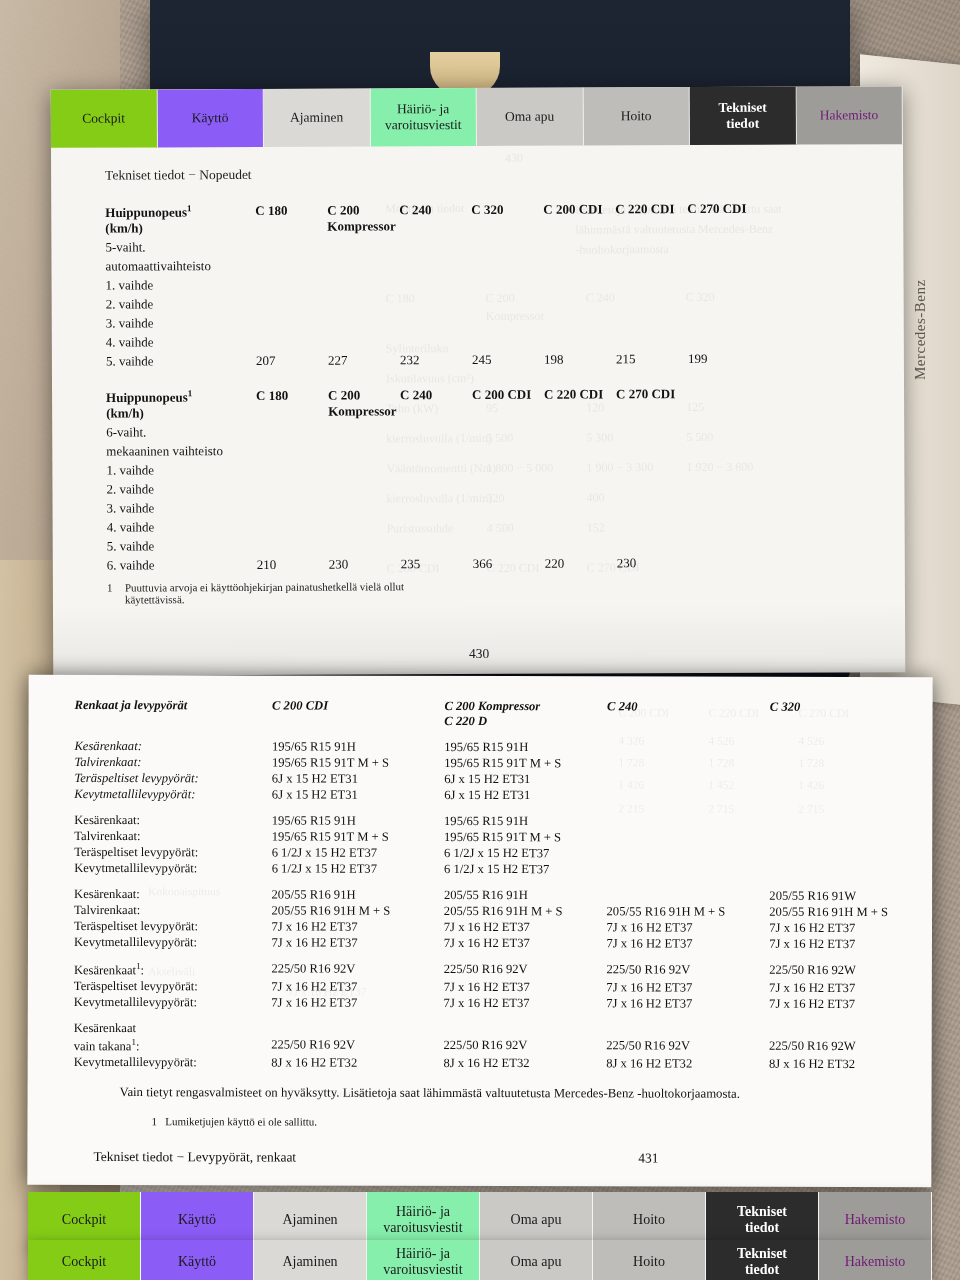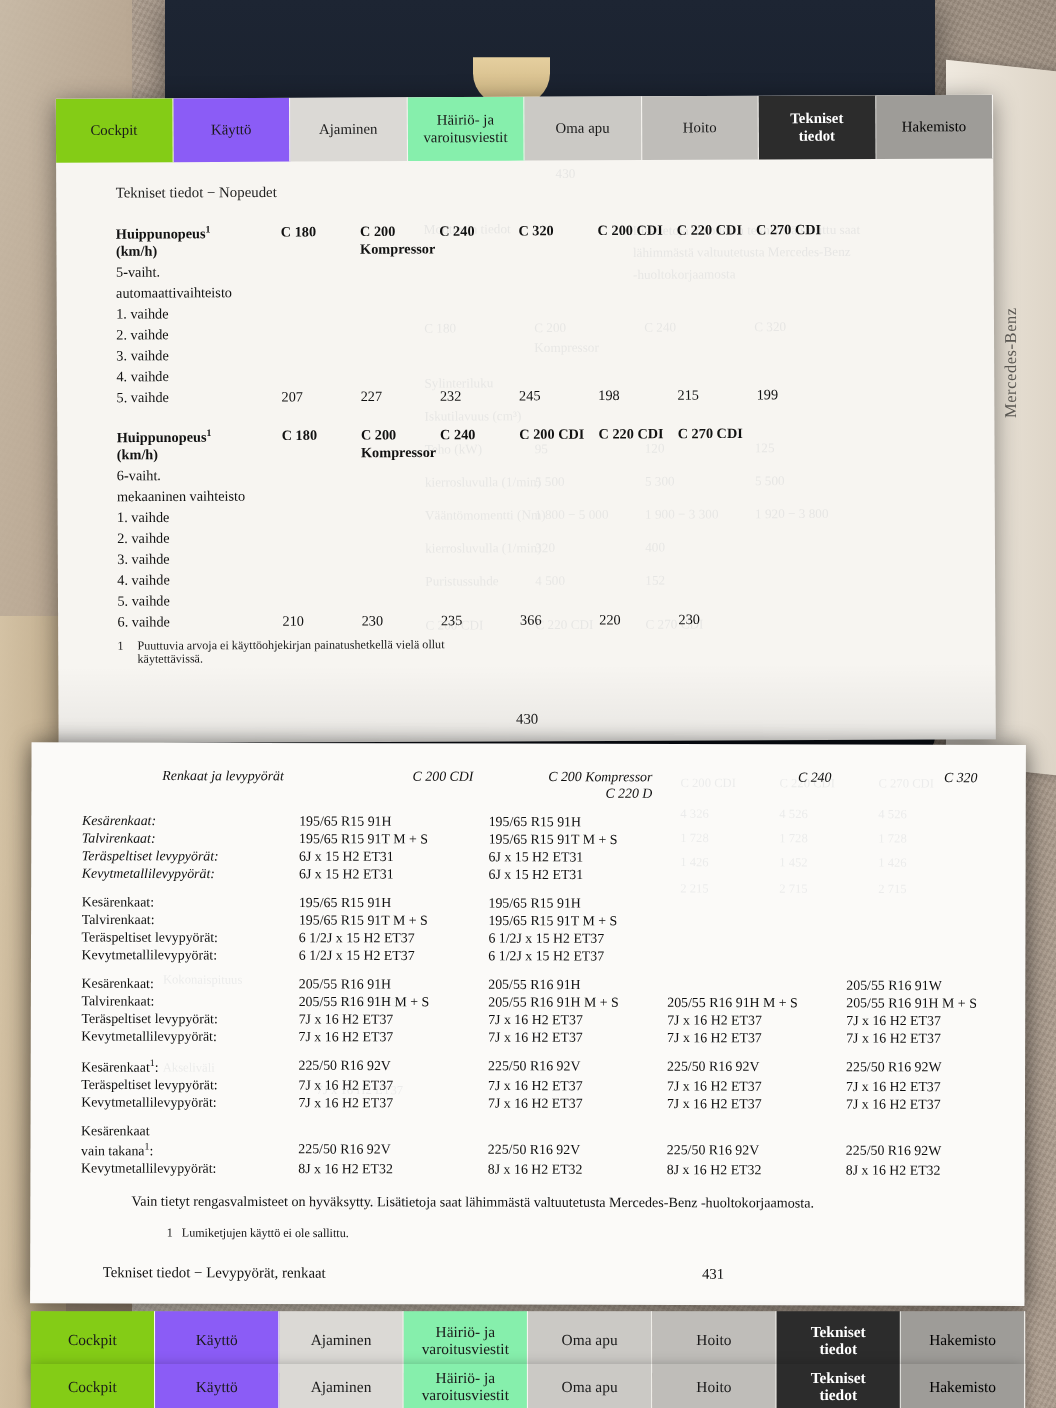--- a/index.html
+++ b/index.html
@@ -85,21 +85,21 @@
     background:#e7e5e1;border-right:1px solid #f7f5f1;
     padding:0 2px;
   }
   .tab.t1{background:#84cc16}
   .tab.t2{background:#8b5cf6}
   .tab.t3{background:#dbd9d5}
   .tab.t4{background:#86efac}
   .tab.t5{background:#cbc9c5}
   .tab.t6{background:#bfbdb9}
   .tab.active{background:#2c2c2c;color:#fff;font-weight:bold;}
-  .tab.t8{background:#9e9c98;color:#000000}
+  .tab.t8{background:#9e9c98;color:#701a75}
   .page-inner{position:relative;padding:20px 26px 0 26px;}
   .crumb{font-size:13.5px;color:#222;margin-left:28px;margin-bottom:18px;}
   .pageno{
     position:absolute;left:0;right:0;bottom:12px;text-align:center;
     font-size:13.5px;color:#222;
   }
   
   .ghost{
     position:absolute;left:0;top:0;width:100%;height:100%;
     pointer-events:none;opacity:.09;color:#4b5a6b;
@@ -129,21 +129,21 @@
     overflow:hidden;
   }
   .tyre-wrap{padding:22px 30px 0 46px;position:relative;}
   table.tyre{border-collapse:collapse;font-size:12.6px;color:#101010;}
   table.tyre td{padding:0.5px 14px 0.5px 0;vertical-align:top;white-space:nowrap;}
   table.tyre td.lab{width:186px;font-style:italic;}
   table.tyre td.lab.plain{font-style:normal;}
   table.tyre td.v1{width:160px;}
   table.tyre td.v2{width:150px;}
   table.tyre td.v3{width:150px;}
-  .thead td{font-style:italic;font-weight:normal;padding-bottom:4px;text-align:right;}
+  .thead td{font-style:italic;font-weight:bold;padding-bottom:4px;}
   .gap-row td{height:9px;padding:0;}
   .note{
     font-size:12.8px;color:#111;margin:14px 0 0 46px;width:800px;line-height:1.3;
   }
   .fn2{font-size:11px;color:#111;margin:14px 0 0 78px;}
   .footline{
     margin:22px 0 0 20px;font-size:13.5px;color:#111;
     display:flex;align-items:center;
   }
   .footline .lbl{margin-left:0;}

